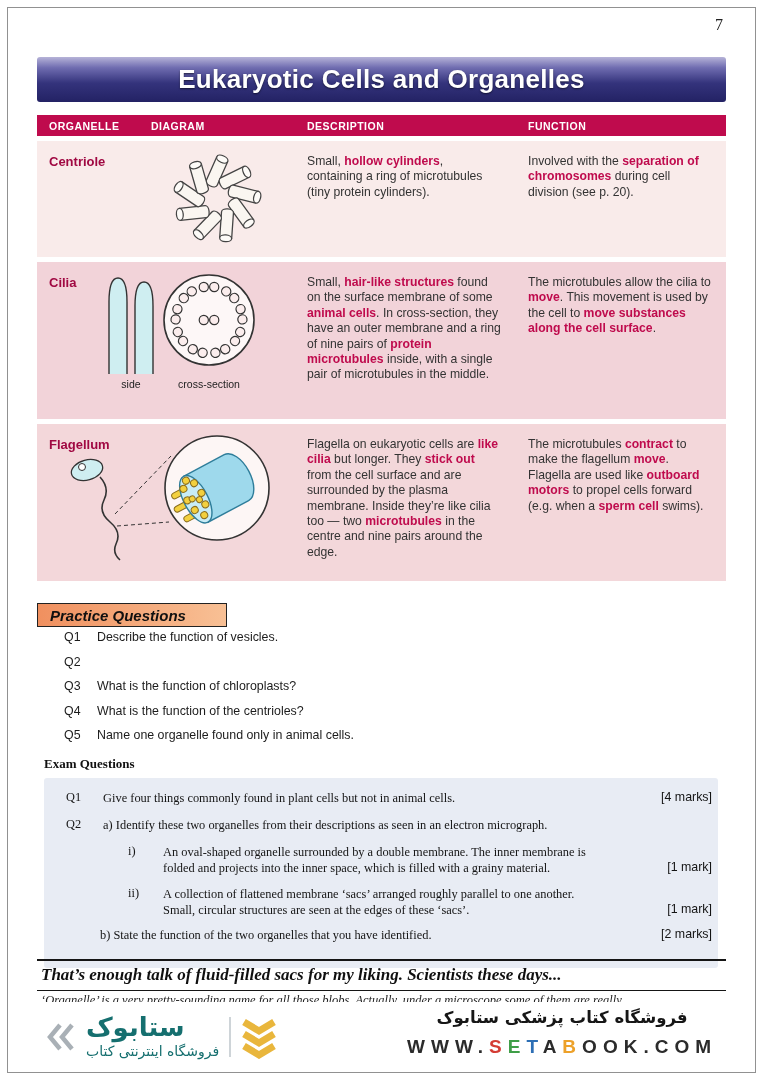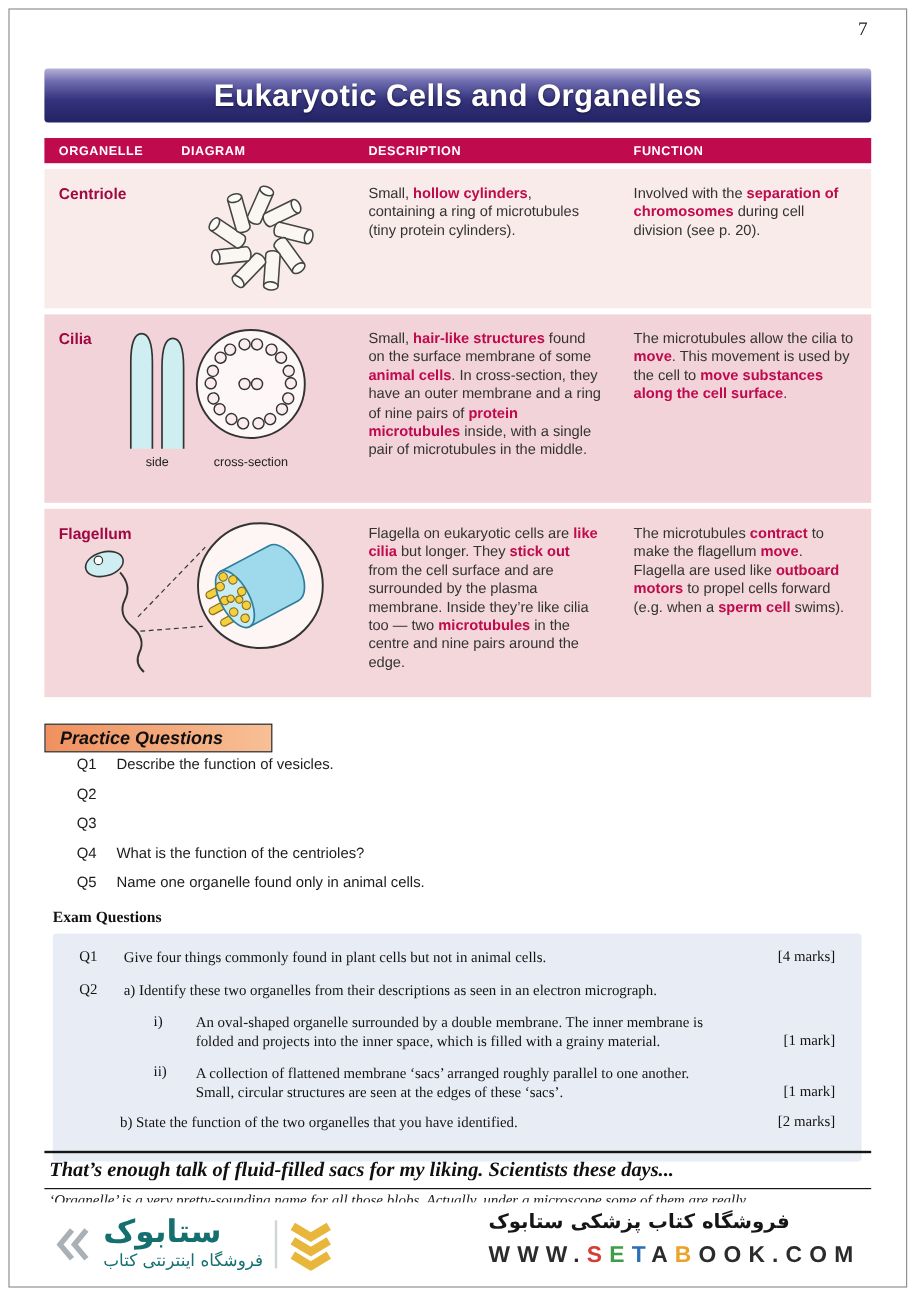--- a/index.html
+++ b/index.html
@@ -44,38 +44,38 @@
 
   .exam-title{position:absolute;left:44px;top:756px;font-family:"Liberation Serif",serif;
       font-weight:bold;font-size:13px;color:#111;}
   .exam-panel{position:absolute;left:44px;top:778px;width:674px;height:190px;
       background:#e8ecf4;border-radius:3px;}
   .xrow{position:absolute;font-family:"Liberation Serif",serif;font-size:12.4px;color:#141414;}
   .xlabel{display:inline-block;width:34px;}
   .xlabel.small{width:32px;}
   .xtext{display:inline-block;vertical-align:top;white-space:pre-line;line-height:1.32;}
   .nowrap{white-space:nowrap;}
-  .xmarks{position:absolute;right:22px;font-family:Liberation Serif, serif;
+  .xmarks{position:absolute;right:6px;font-family:Liberation Sans, sans-serif;
       font-size:12.4px;color:#141414;}
 
   .joke-wrap{position:absolute;left:37px;top:959px;width:689px;border-top:2px solid #151515;}
   .joke-text{font-family:"Liberation Serif",serif;font-style:italic;font-weight:bold;
       font-size:17px;color:#101010;white-space:nowrap;padding:4px 2px 5px 4px;
       border-bottom:1.6px solid #151515;}
   .joke-sub{font-family:"Liberation Serif",serif;font-style:italic;font-size:12.5px;
       color:#222;white-space:nowrap;padding:2px 2px 0 4px;}
 
   .footer{position:absolute;left:8px;right:8px;top:1002px;bottom:8px;background:#ffffff;z-index:5;}
   .logo-block{position:absolute;left:38px;top:12px;display:flex;align-items:center;gap:10px;}
   .logo-texts{display:flex;flex-direction:column;align-items:flex-end;direction:rtl;}
   .logo-word{font-family:"DejaVu Sans",sans-serif;font-weight:bold;font-size:26px;
       color:#156f6f;line-height:1;}
   .logo-sub{font-family:"DejaVu Sans",sans-serif;font-size:14px;color:#156f6f;margin-top:3px;}
   .logo-divider{width:2px;height:40px;background:#ced4d8;}
-  .footer-right{position:absolute;right:38px;top:6px;text-align:left;}
+  .footer-right{position:absolute;right:38px;top:6px;text-align:center;}
   .store-title{font-family:"DejaVu Sans",sans-serif;font-weight:bold;font-size:16.5px;
       color:#161616;direction:rtl;}
   .site-url{font-family:"Liberation Sans",sans-serif;font-weight:bold;font-size:19px;
       letter-spacing:6px;margin-top:9px;color:#2b2b2b;}
 </style>
 </head>
 <body>
 
 <div class="page">
   <div class="frame"></div>
@@ -227,20 +227,21 @@
   <div class="practice-list">
     <div class="pq">
       <span class="pq-label">Q1</span>
       <span class="pq-text">Describe the function of vesicles.</span>
     </div>
     <div class="pq">
       <span class="pq-label">Q2</span>
     </div>
     <div class="pq">
       <span class="pq-label">Q3</span>
+      <span class="pq-text">What is the function of chloroplasts?</span>
     </div>
     <div class="pq">
       <span class="pq-label">Q4</span>
       <span class="pq-text">What is the function of the centrioles?</span>
     </div>
     <div class="pq">
       <span class="pq-label">Q5</span>
       <span class="pq-text">Name one organelle found only in animal cells.</span>
     </div>
   </div>

